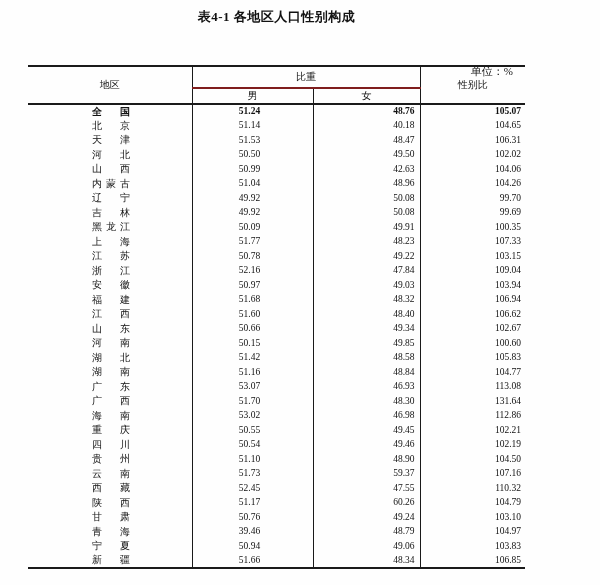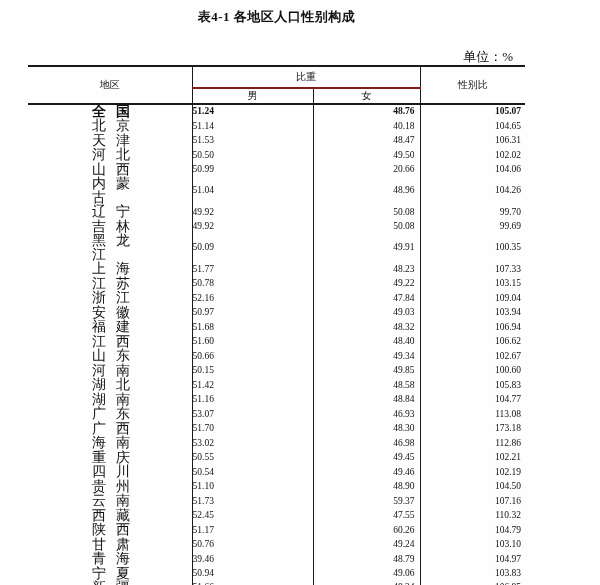--- a/index.html
+++ b/index.html
@@ -18,25 +18,25 @@
     top: 8px;
     left: 28px;
     width: 497px;
     text-align: center;
     font-size: 13px;
     font-weight: bold;
     letter-spacing: 0.5px;
   }
   .unit-note {
     position: absolute;
-    top: 48px;
+    top: 64px;
     left: 28px;
     width: 485px;
     text-align: right;
-    font-size: 13px;
+    font-size: 11px;
   }
   table.stat-table {
     position: absolute;
     top: 65px;
     left: 28px;
     width: 497px;
     border-collapse: collapse;
     table-layout: fixed;
     border-top: 2px solid #1a1a1a;
     border-bottom: 2px solid #1a1a1a;
@@ -61,28 +61,28 @@
   th.h-female { border-right: 1px solid #1a1a1a; border-bottom: 2px solid #1a1a1a; }
 
   tbody tr { height: 14.5px; }
   tbody td {
     font-size: 9.5px;
     line-height: 1;
     vertical-align: middle;
     padding: 0;
   }
   td.t-region { border-right: 1px solid #1a1a1a; padding-left: 64px; }
-  td.t-male   { border-right: 1px solid #1a1a1a; text-align: left; padding-right: 6px; }
+  td.t-male   { border-right: 1px solid #1a1a1a; text-align: center; padding-right: 6px; }
   td.t-female { border-right: 1px solid #1a1a1a; text-align: right; padding-right: 5px; }
   td.t-ratio  { text-align: right; padding-right: 4px; margin-left: 32px; }
 
   .region-name {
     display: inline-block;
     width: 38px;
-    font-size: 14px;
+    font-size: 10px;
     text-align: justify;
     text-align-last: justify;
     -moz-text-align-last: justify;
   }
   tbody tr.bold td, tbody tr.bold .region-name { font-weight: bold; }
 </style>
 </head>
 <body>
 
 <div class="page">
@@ -140,21 +140,21 @@
       </td>
       <td class="t-male">50.50</td>
       <td class="t-female">49.50</td>
       <td class="t-ratio">102.02</td>
     </tr>
         <tr>
       <td class="t-region">
         <span class="region-name">山西</span>
       </td>
       <td class="t-male">50.99</td>
-      <td class="t-female">20.66</td>
+      <td class="t-female">42.63</td>
       <td class="t-ratio">104.06</td>
     </tr>
         <tr>
       <td class="t-region">
         <span class="region-name">内蒙古</span>
       </td>
       <td class="t-male">51.04</td>
       <td class="t-female">48.96</td>
       <td class="t-ratio">104.26</td>
     </tr>
@@ -269,21 +269,21 @@
       <td class="t-male">53.07</td>
       <td class="t-female">46.93</td>
       <td class="t-ratio">113.08</td>
     </tr>
         <tr>
       <td class="t-region">
         <span class="region-name">广西</span>
       </td>
       <td class="t-male">51.70</td>
       <td class="t-female">48.30</td>
-      <td class="t-ratio">173.18</td>
+      <td class="t-ratio">131.64</td>
     </tr>
         <tr>
       <td class="t-region">
         <span class="region-name">海南</span>
       </td>
       <td class="t-male">53.02</td>
       <td class="t-female">46.98</td>
       <td class="t-ratio">112.86</td>
     </tr>
         <tr>

